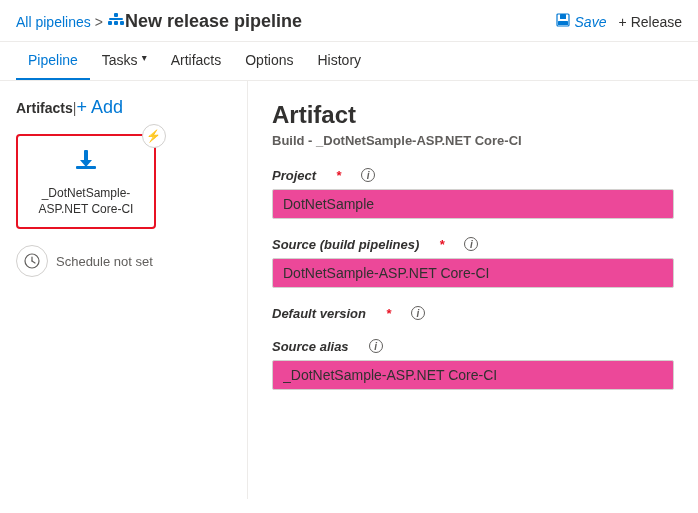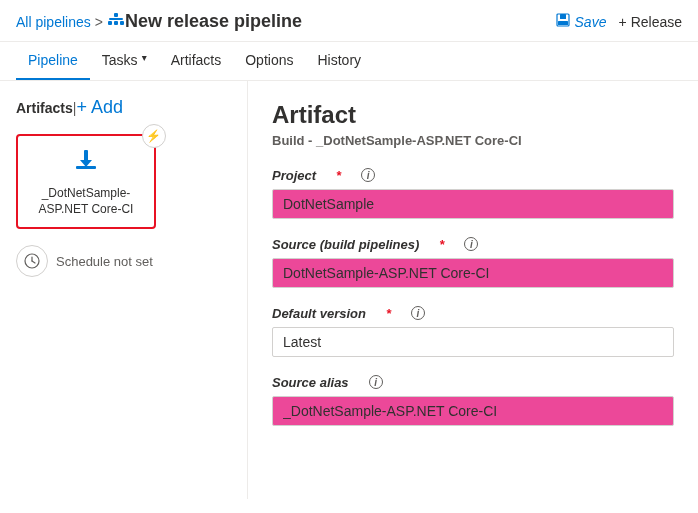--- a/index.html
+++ b/index.html
@@ -174,21 +174,20 @@
       </div>
       <input type="text" class="form-input" readonly="" value="DotNetSample-ASP.NET Core-CI" style="">
     </div>
 
     <div class="form-group">
       <div class="form-label">
         <span>Default version</span>
         <span class="required-star">*</span>
         <span class="info-icon">i</span>
       </div>
-      <input type="text" class="form-input white-bg" value="Latest" style="">
     </div>
 
     <div class="form-group">
       <div class="form-label">
         <span>Source alias</span>
         <span class="info-icon">i</span>
       </div>
       <input type="text" class="form-input" readonly="" value="_DotNetSample-ASP.NET Core-CI" style="">
     </div>
   </div>

